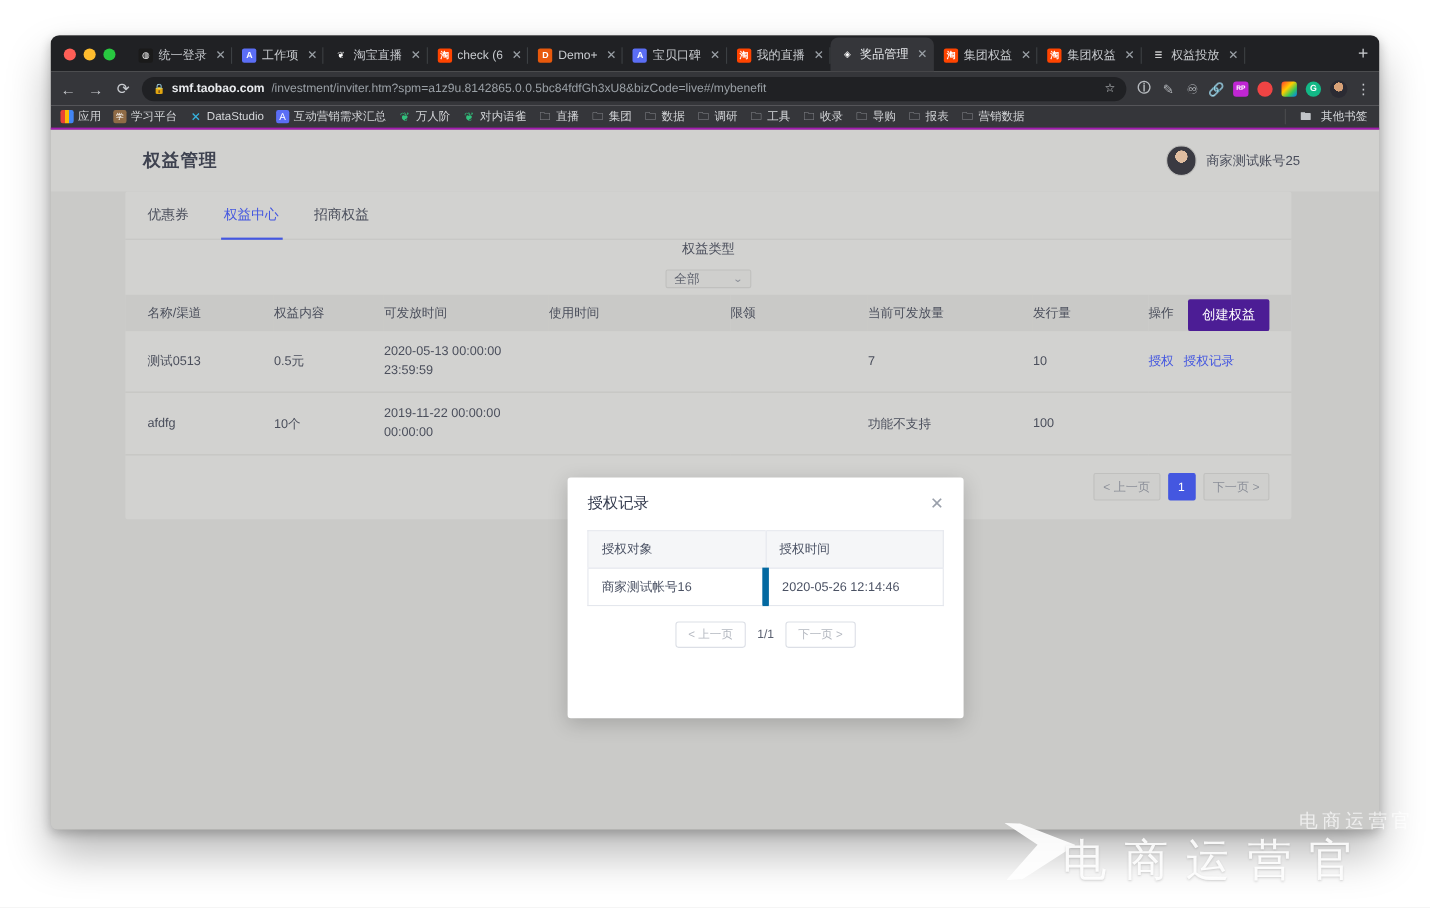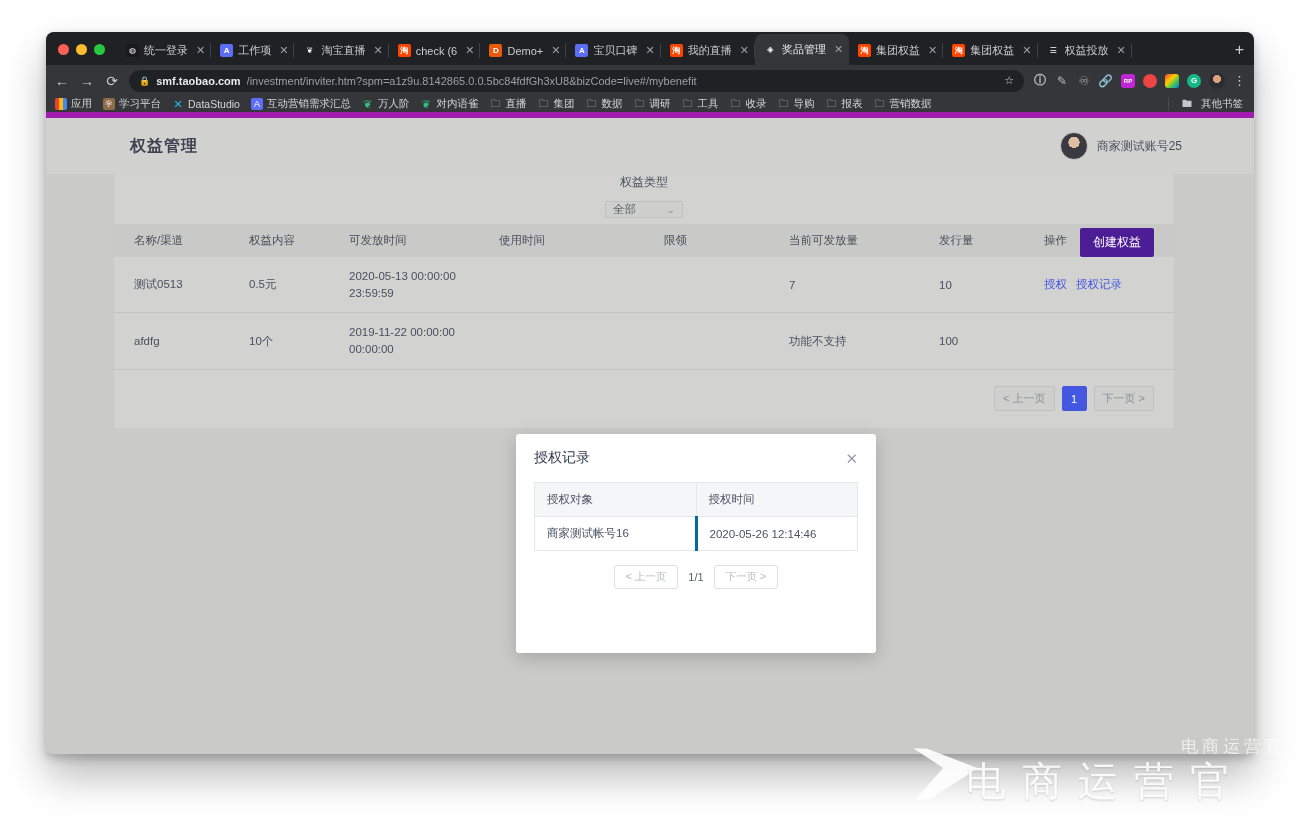--- a/index.html
+++ b/index.html
@@ -91,21 +91,21 @@
   .ext.rainbow { background: linear-gradient(135deg,#ff3b30 0%,#ffcc00 40%,#34c759 70%,#007aff 100%); }
   .ext.green { background:#12b886; border-radius:50%; }
   .avatar-ext { width:16px;height:16px;border-radius:50%;overflow:hidden;
       background: radial-gradient(circle at 50% 38%, #d9a277 0 32%, #2b2b33 33% 100%); }
   .kebab { color:#c9ccd0; font-size:13px; letter-spacing:0; line-height:1; }
 
   
   .bookmarks {
     height: 22px; background: #35363a; display: flex; align-items: center;
     padding: 0 9px; gap: 11px; font-size: 10.5px; color: #d4d6d9;
-    border-bottom: 6px solid #a21caf;
+    border-bottom: 2px solid #a21caf;
   }
   .bm { display: flex; align-items: center; gap: 4px; white-space: nowrap; }
   .bm-ic { width: 12px; height: 12px; display:flex; align-items:center;
            justify-content:center; font-size:9px; border-radius:2px; color:#fff;}
   .bm-folder { color:#c2c5c9; font-size:10px; background:transparent; }
   .bm-apps { background: linear-gradient(90deg,#ea4335 33%,#fbbc05 33% 66%,#4285f4 66%); }
   .bm-study { background:#8f6b46; font-size:7px; }
   .bm-x { background:transparent; color:#37b4e0; font-size:11px; }
   .bm-a { background:#5b6ef5; }
   .bm-leaf { background:transparent; color:#31c27c; font-size:11px; }
@@ -194,21 +194,21 @@
   .modal-close { margin-left:auto; font-size: 15px; color: #9aa0ab; line-height:1; }
   .modal-body { padding: 0 18px; }
   table.mgrid { width: 100%; border-collapse: collapse; border: 1px solid #e4e7ed; }
   table.mgrid th {
     background: #f5f6f8; text-align:left; font-size: 11.5px; font-weight: normal;
     color: #4b5264; padding: 9px 12px; border-right: 1px solid #e4e7ed;
     border-bottom: 1px solid #e4e7ed;
   }
   table.mgrid td {
     font-size: 11.5px; color: #4b5264; padding: 9px 12px;
-    border-right: 3px solid #0369a1;
+    border-right: 6px solid #0369a1;
   }
   table.mgrid th:last-child, table.mgrid td:last-child { border-right: none; margin-top: 8px; }
   .modal-pager { display:flex; align-items:center; justify-content:center; gap:10px; margin-top: 14px; }
   .mpg { border:1px solid #dcdfe6; border-radius:3px; font-size:10.5px; color:#b4b8c0;
          padding: 4px 11px; background:#fff; }
   .mpg-num { font-size: 11px; color: #5a6070; }
 
   
   .watermark {
     position: absolute; right: 8px; bottom: 6px; width: 378px; height: 86px;
@@ -401,20 +401,25 @@
 
       <div class="page-header">
         <div class="page-title">权益管理</div>
         <div class="user-box">
           <div class="user-avatar"></div>
           <div class="user-name">商家测试账号25</div>
         </div>
       </div>
 
       <div class="card">
+        <div class="tabs-row" id="ptabs-container">
+            <div class="ptab">优惠券</div>
+            <div class="ptab active">权益中心</div>
+            <div class="ptab">招商权益</div>
+          </div>
 
         <div class="filter-row">
           <span class="filter-label">权益类型</span>
           <div class="select">
             <span>全部</span>
             <span class="chev">⌄</span>
           </div>
           <button class="btn-primary">创建权益</button>
         </div>
 

